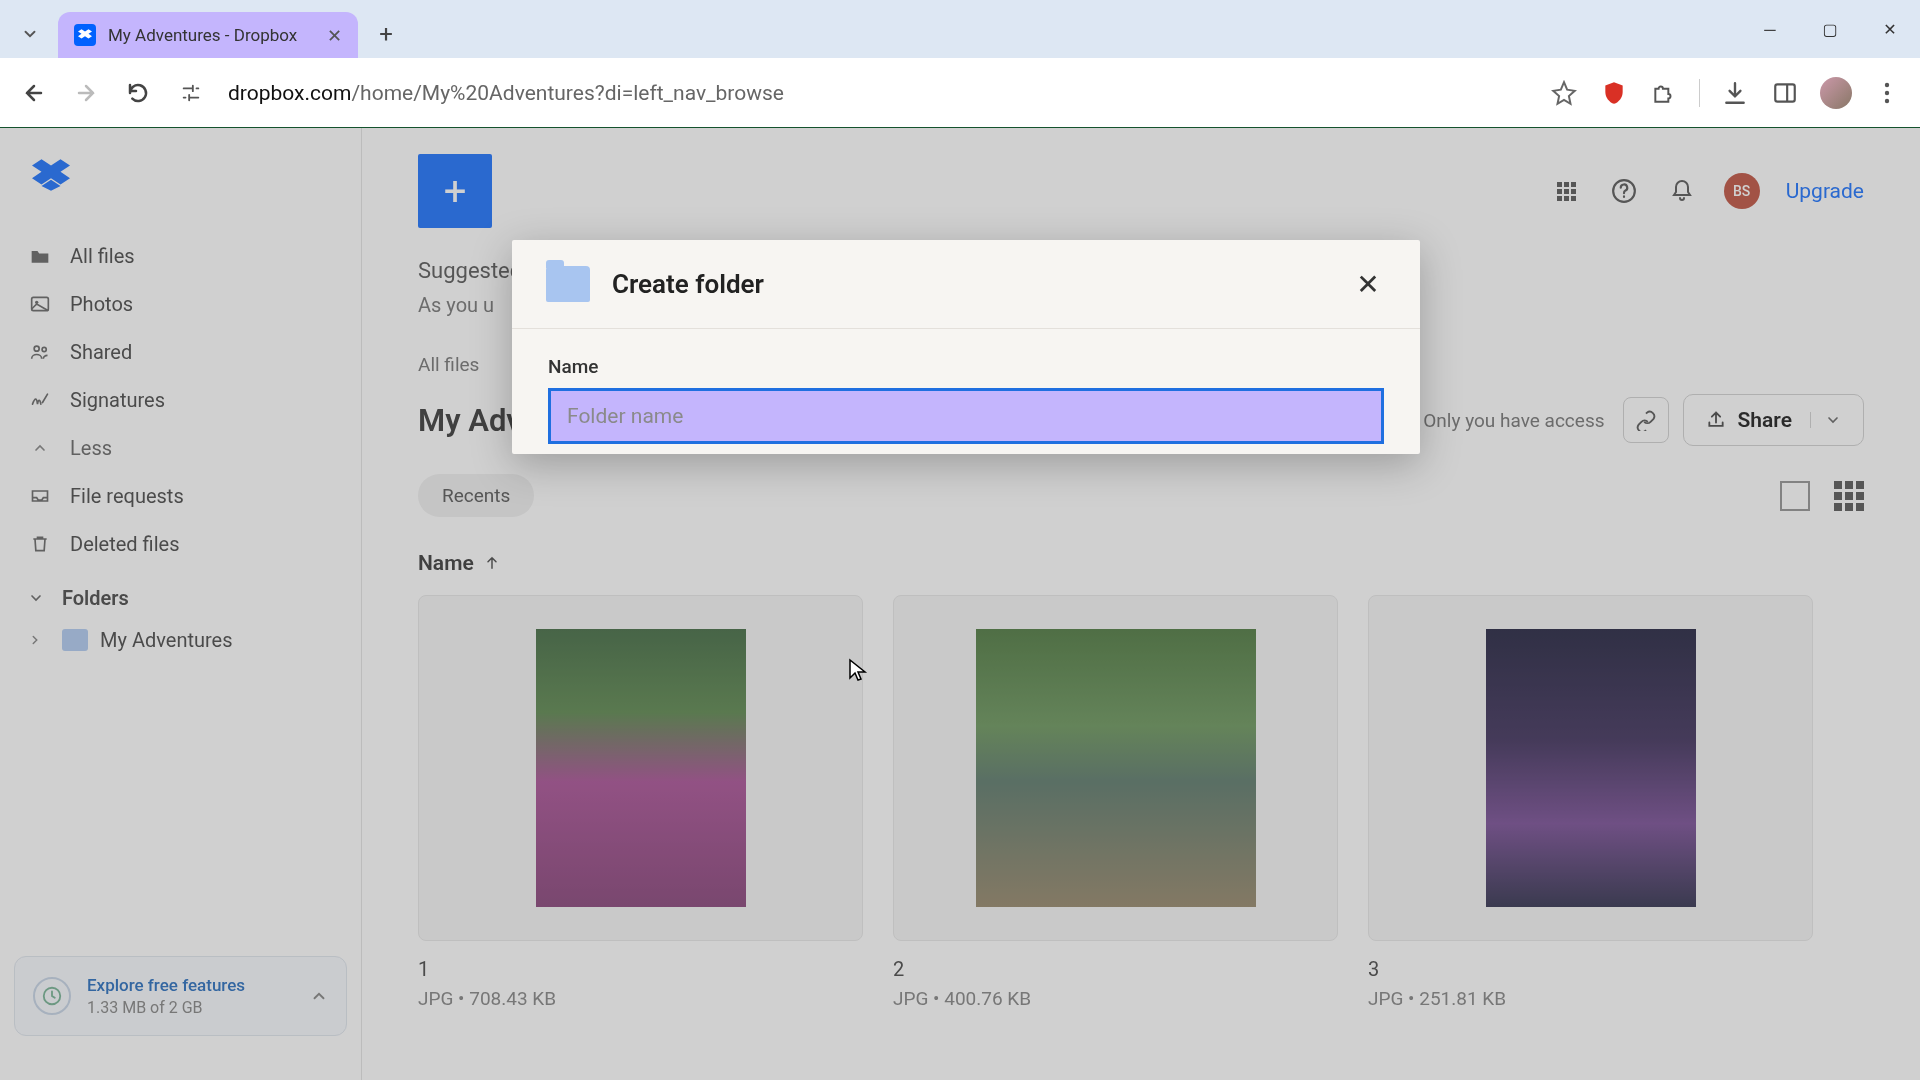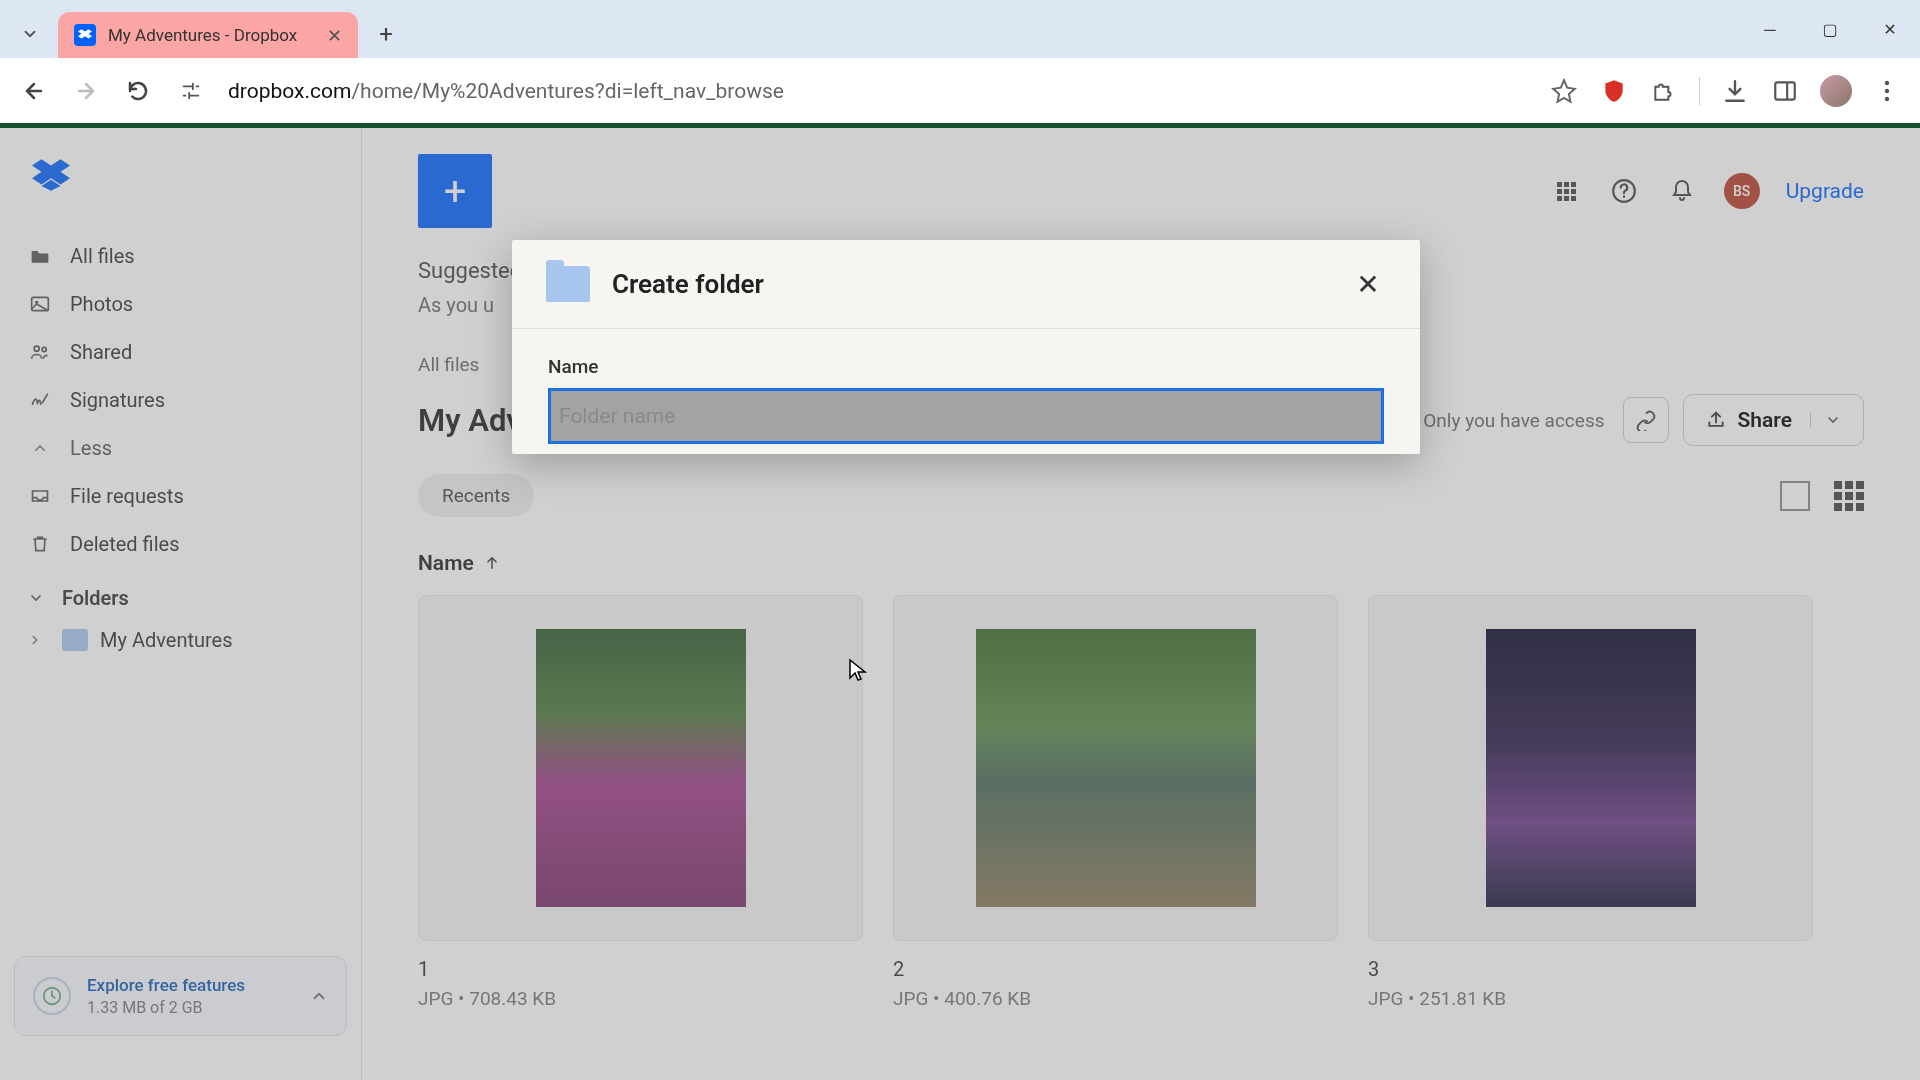--- a/index.html
+++ b/index.html
@@ -2,29 +2,29 @@
 <html><head>
 <meta charset="utf-8">
 <style>
 * { margin: 0; padding: 0; box-sizing: border-box; font-family: -apple-system, BlinkMacSystemFont, "Segoe UI", Roboto, sans-serif; }
 body { width: 1920px; height: 1080px; overflow: hidden; background: #fff; position: relative; }
 
 
 .browser-chrome { background: #dde7f3; height: 128px; }
 .tab-strip { height: 58px; display: flex; align-items: flex-end; padding: 0 10px; gap: 8px; }
 .tab-dropdown { width: 40px; height: 40px; display: flex; align-items: center; justify-content: center; border-radius: 8px; margin-bottom: 4px; }
-.tab { background: #fca5a5; height: 46px; border-radius: 12px 12px 0 0; display: flex; align-items: center; padding: 0 16px; gap: 12px; min-width: 300px; }
+.tab { background: #c4b5fd; height: 46px; border-radius: 12px 12px 0 0; display: flex; align-items: center; padding: 0 16px; gap: 12px; min-width: 300px; }
 .tab-favicon { width: 22px; height: 22px; background: #0061fe; border-radius: 4px; display: flex; align-items: center; justify-content: center; }
 .tab-title { font-size: 17px; color: #333; flex: 1; }
 .tab-close { font-size: 18px; color: #555; cursor: pointer; }
 .new-tab { width: 40px; height: 40px; display: flex; align-items: center; justify-content: center; font-size: 24px; color: #444; margin-bottom: 4px; }
 .window-controls { position: absolute; right: 0; top: 0; display: flex; height: 58px; }
 .win-ctrl { width: 60px; display: flex; align-items: center; justify-content: center; font-size: 16px; color: #333; }
 
-.addr-bar { background: #fff; height: 70px; display: flex; align-items: center; padding: 0 18px; gap: 20px; border-bottom: 5px solid #14532d; }
+.addr-bar { background: #fff; height: 70px; display: flex; align-items: center; padding: 0 18px; gap: 20px; border-bottom: 1px solid #14532d; }
 .nav-btn { width: 32px; height: 32px; display: flex; align-items: center; justify-content: center; color: #555; }
 .nav-btn.disabled { color: #bbb; }
 .site-settings { width: 34px; height: 34px; display: flex; align-items: center; justify-content: center; border-radius: 6px; }
 .url-text { flex: 1; font-size: 21px; color: #333; }
 .url-text .domain { color: #111; }
 .url-text .path { color: #666; }
 .toolbar-icons { display: flex; gap: 20px; align-items: center; }
 .toolbar-icon { width: 30px; height: 30px; display: flex; align-items: center; justify-content: center; color: #444; }
 .avatar-small { width: 32px; height: 32px; border-radius: 50%; background: linear-gradient(135deg,#c9a,#876); }
 
@@ -89,21 +89,21 @@
 
 
 .modal { position: absolute; left: 512px; top: 240px; width: 908px; background: #f7f5f2; border-radius: 2px; box-shadow: 0 10px 40px rgba(0,0,0,0.25); z-index: 100; }
 .modal-hdr { display: flex; align-items: center; padding: 26px 34px; gap: 22px; border-bottom: 1px solid #e4e0db; }
 .modal-folder-ic { width: 44px; height: 36px; background: #a8c5f0; border-radius: 4px 4px 2px 2px; position: relative; }
 .modal-folder-ic::before { content: ''; position: absolute; top: -6px; left: 0; width: 18px; height: 8px; background: #a8c5f0; border-radius: 3px 3px 0 0; }
 .modal-title { font-size: 26px; font-weight: 600; color: #222; }
 .modal-close { margin-left: auto; font-size: 28px; color: #333; cursor: pointer; width: 36px; height: 36px; display: flex; align-items: center; justify-content: center; }
 .modal-body { padding: 26px 36px 10px; }
 .field-label { font-size: 19px; font-weight: 500; color: #333; margin-bottom: 10px; }
-.name-input { width: 100%; height: 56px; border: 3px solid #1f6fe0; background: #a3a3a3; padding: 0 8px; font-size: 21px; color: #333; outline: none; }
+.name-input { width: 100%; height: 56px; border: 3px solid #1f6fe0; background: #c4b5fd; padding: 0 16px; font-size: 21px; color: #333; outline: none; }
 .name-input::placeholder { color: #8a8a8a; }
 .modal-actions { display: flex; justify-content: flex-end; gap: 16px; padding: 26px 36px 30px; }
 .btn { height: 50px; padding: 0 28px; border-radius: 10px; font-size: 21px; font-weight: 500; border: none; cursor: pointer; }
 .btn-cancel { background: #ece8e1; color: #333; }
 .btn-create { background: #c9c3b8; color: #fff; }
 
 .cursor { position: absolute; left: 848px; top: 658px; font-size: 22px; z-index: 200; pointer-events: none; }
 
 svg { display: block; }
 </style>

